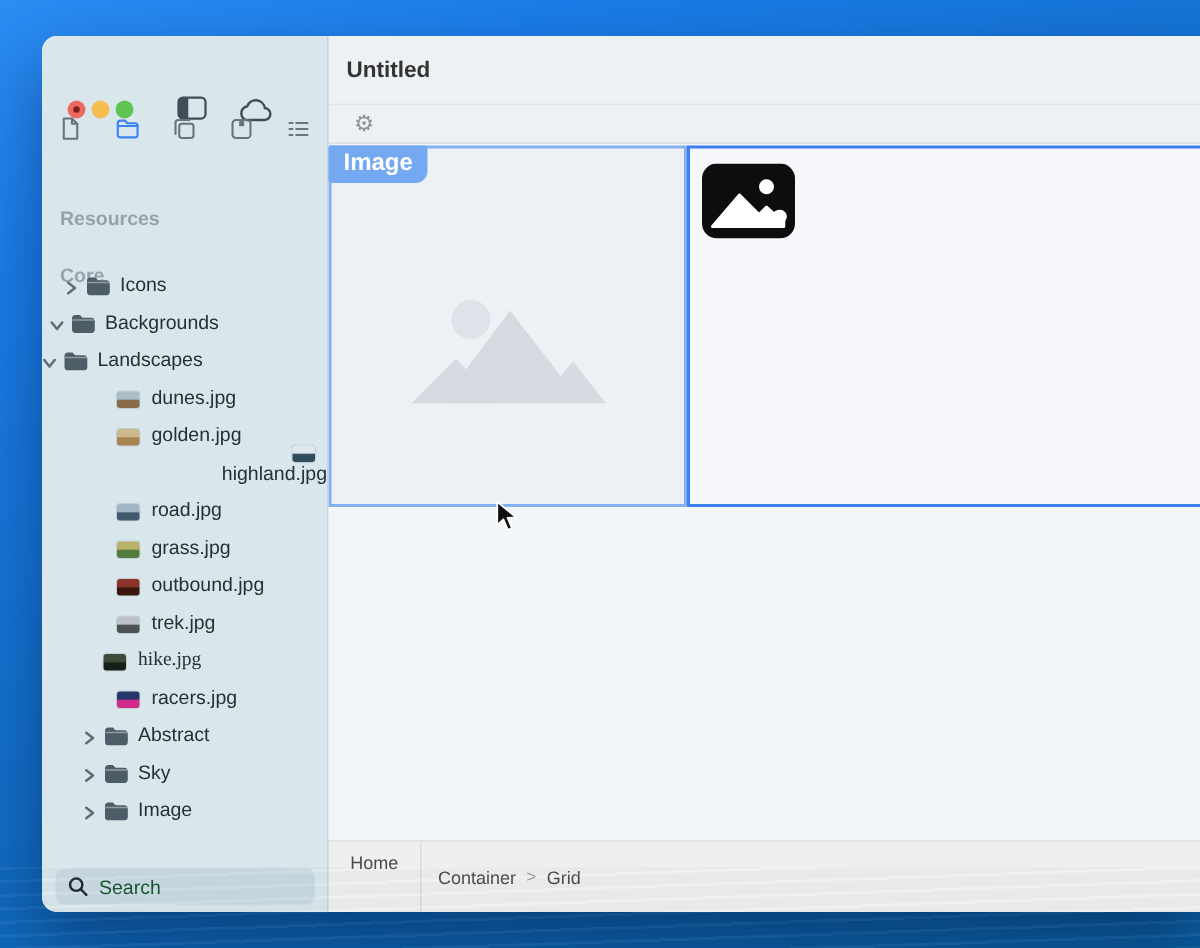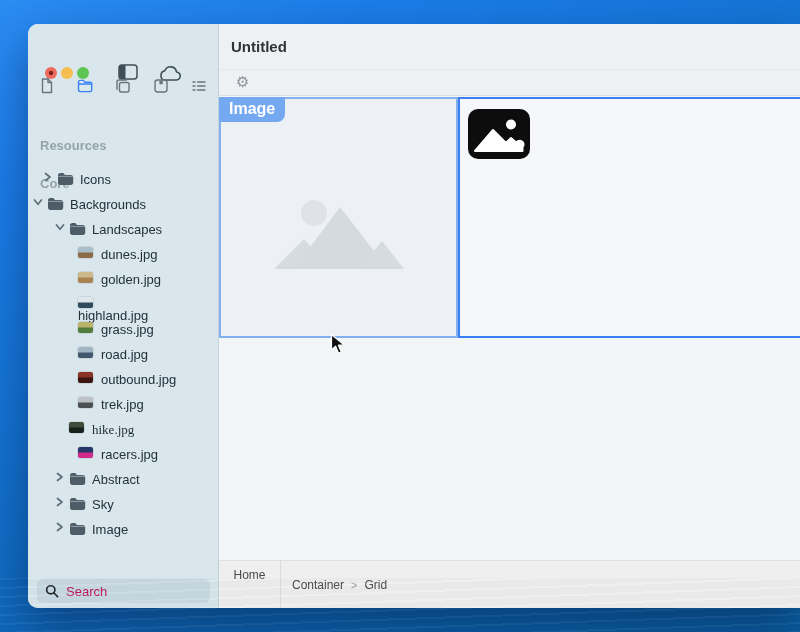--- a/index.html
+++ b/index.html
@@ -25,28 +25,28 @@
   .tl.green { background:#5EC454; }
   .sb-toggle { position:absolute; left:90px; top:40px; }
   .cloud { position:absolute; left:129px; top:41px; }
   .doc-icons { position:absolute; top:53px; left:0; right:0; display:flex;
     justify-content:space-between; padding:0 10px; }
   .doc-icons .ic { width:18px; height:18px; display:flex; }
   .section-label { position:absolute; left:12px; font-size:13px; font-weight:700; color:#95A3AB; }
   .lbl-resources { top:114px; }
   .lbl-core { top:152px; }
   .tree { position:absolute; top:148px; left:0; right:0; }
-  .tree-row { height:25px; display:flex; align-items:flex-start; font-size:13px; color:#22313A; cursor:default; }
+  .tree-row { height:25px; display:flex; align-items:flex-end; font-size:13px; color:#22313A; cursor:default; }
   .tree-row .chev { width:12px; display:flex; align-items:center; }
   .tree-row .fold { display:flex; margin:0 6px 0 2px; }
   .thumb { width:15px; height:11px; border-radius:2px; margin-right:8px; flex:none;
     box-shadow:0 0 0 .5px rgba(0,0,0,.15); }
   .search-box { position:absolute; left:9px; right:8px; bottom:5px; height:24px;
     background:#C9DAE1; border-radius:6px; display:flex; align-items:center; padding:0 8px; gap:7px; }
-  .search-ph { color:#be185d; font-size:13px; }
+  .search-ph { color:#14532d; font-size:13px; }
 
   
   .main { flex:1; min-width:0; display:flex; flex-direction:column; }
   .titlebar { height:46px; background:#EDF1F4; display:flex; align-items:center;
     padding-left:12px; font-size:15px; font-weight:700; color:#333;
     border-bottom:1px solid rgba(0,0,0,.04); }
   .toolbar { height:26px; background:#EDF1F4; border-bottom:1px solid #DCE0E3;
     display:flex; align-items:center; padding-left:17px; }
   .gear { font-family:"DejaVu Sans",sans-serif; font-size:15px; color:#8b9299; line-height:1; }
   .canvas { position:relative; flex:1; background:#F3F6F9; }
@@ -150,21 +150,21 @@
               </svg>
             </span>
             <span class="fold">
               <svg width="17" height="13" viewBox="0 0 17 13">
                 <path d="M1,3.2 c0,-1.2 1,-2.2 2.2,-2.2 h3.1 l1.7,1.9 h6 c1.2,0 2.2,1 2.2,2.2 v5.7 c0,1.2 -1,2.2 -2.2,2.2 h-10.8 c-1.2,0 -2.2,-1 -2.2,-2.2 z" fill="#4D5D68"></path>
                 <path d="M1.3,4.4 h14.6" stroke="rgba(255,255,255,.4)" stroke-width="1"></path>
               </svg>
             </span>
             <span>Backgrounds</span>
           </div>
-          <div class="tree-row" style="padding-left: 27px;">
+          <div class="tree-row" style="">
             <span class="chev">
               <svg width="10" height="10" viewBox="0 0 10 10">
                 <path d="M1.5,3 L5,7.3 L8.5,3" fill="none" stroke="#5E6E78" stroke-width="1.7" stroke-linecap="round" stroke-linejoin="round"></path>
               </svg>
             </span>
             <span class="fold">
               <svg width="17" height="13" viewBox="0 0 17 13">
                 <path d="M1,3.2 c0,-1.2 1,-2.2 2.2,-2.2 h3.1 l1.7,1.9 h6 c1.2,0 2.2,1 2.2,2.2 v5.7 c0,1.2 -1,2.2 -2.2,2.2 h-10.8 c-1.2,0 -2.2,-1 -2.2,-2.2 z" fill="#4D5D68"></path>
                 <path d="M1.3,4.4 h14.6" stroke="rgba(255,255,255,.4)" stroke-width="1"></path>
               </svg>
@@ -177,26 +177,26 @@
           </div>
           <div class="tree-row" style="padding-left: 50px;">
             <span class="thumb" style="background: linear-gradient(rgb(205, 184, 142) 45%, rgb(168, 130, 79) 55%);"></span>
             <span>golden.jpg</span>
           </div>
           <div class="tree-row" style="padding-left: 50px; flex-direction: column;">
             <span class="thumb" style="background: linear-gradient(rgb(223, 232, 236) 45%, rgb(47, 76, 92) 55%);"></span>
             <span>highland.jpg</span>
           </div>
           <div class="tree-row" style="padding-left: 50px;">
+            <span class="thumb" style="background: linear-gradient(rgb(163, 182, 198) 45%, rgb(66, 88, 109) 55%);"></span>
+            <span>road.jpg</span>
+          </div>
+          <div class="tree-row" style="padding-left: 50px;">
             <span class="thumb" style="background: linear-gradient(rgb(185, 178, 107) 45%, rgb(82, 124, 60) 55%);"></span>
             <span>grass.jpg</span>
-          </div>
-          <div class="tree-row" style="padding-left: 50px;">
-            <span class="thumb" style="background: linear-gradient(rgb(163, 182, 198) 45%, rgb(66, 88, 109) 55%);"></span>
-            <span>road.jpg</span>
           </div>
           <div class="tree-row" style="padding-left: 50px;">
             <span class="thumb" style="background: linear-gradient(rgb(138, 51, 38) 45%, rgb(60, 21, 17) 55%);"></span>
             <span>outbound.jpg</span>
           </div>
           <div class="tree-row" style="padding-left: 50px;">
             <span class="thumb" style="background: linear-gradient(rgb(188, 194, 197) 45%, rgb(75, 80, 83) 55%);"></span>
             <span>trek.jpg</span>
           </div>
           <div class="tree-row" style="padding-left: 41px; font-family: Liberation Serif, serif;">

